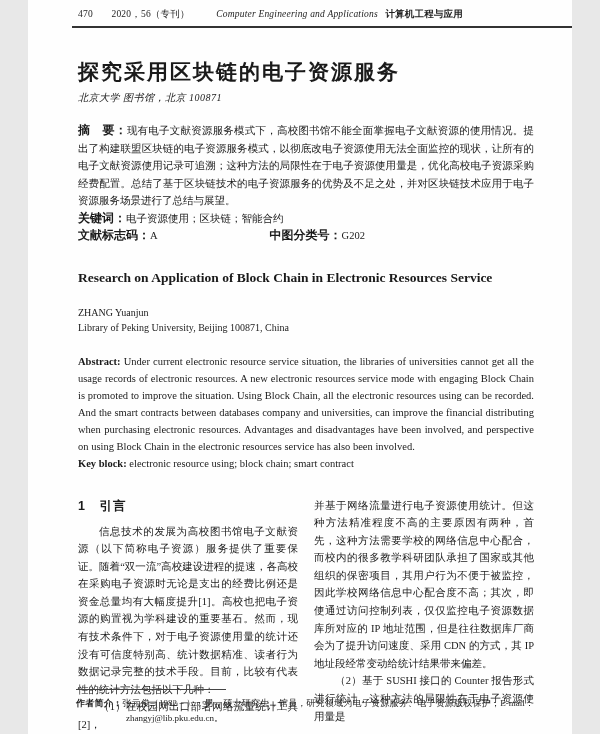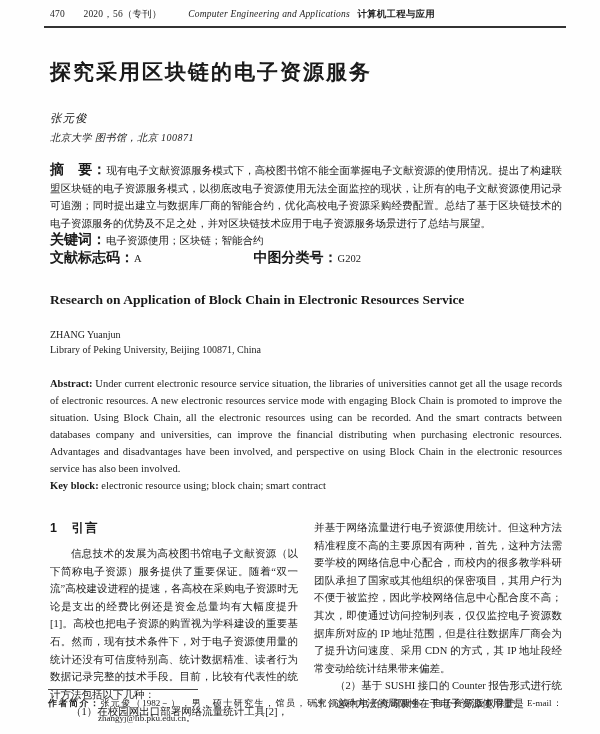--- a/index.html
+++ b/index.html
@@ -1,18 +1,18 @@
 <!DOCTYPE html>
 <html><head>
 <meta charset="utf-8">
 <style>
   html,body{margin:0;padding:0;background:#e8e8e8;}
   .page{
     position:relative;
-    width:600px;height:734px;
+    width:544px;height:734px;
     margin:0 auto;
     background:#fefefe;
     color:#1a1a1a;
     font-family:"Liberation Serif","DejaVu Serif",serif;
     box-sizing:border-box;
     padding:8px 38px 0 50px;
     overflow:hidden;
   }
   
   .phead{font-size:9.5px;letter-spacing:.2px;white-space:nowrap;color:#222;}
@@ -22,21 +22,21 @@
   .phead .jcn{font-weight:bold;font-family:"Liberation Sans","DejaVu Sans",sans-serif;font-size:9.5px;}
   .hrule{border:0;border-top:2px solid #333;margin:5px 0 0 -6px;width:522px;}
   
   .title-cn{font-size:21px;font-weight:bold;margin:30px 0 0 0;letter-spacing:2px;
     font-family:"Liberation Sans","DejaVu Sans",sans-serif;}
   .author-cn{margin-top:25px;font-size:11.5px;font-style:italic;letter-spacing:1px;}
   .affil-cn{margin-top:5px;font-size:10px;font-style:italic;letter-spacing:.5px;}
   
   p{margin:0;}
   .abs-cn{margin-top:17px;font-size:10.5px;line-height:17.5px;text-align:justify;}
-  .abs-cn b,.kw-cn b,.meta b{font-family:Liberation Mono, monospace;font-size:14px;margin-top:25px;}
+  .abs-cn b,.kw-cn b,.meta b{font-family:Liberation Sans, sans-serif;font-size:12px;margin-top:25px;}
   .kw-cn{font-size:10.5px;line-height:17.5px;}
   .meta{font-size:10.5px;line-height:17.5px;}
   .meta .clc{margin-left:70px;padding-left:42px;}
   
   .title-en{font-size:13.5px;font-weight:bold;margin:25px 0 0 0;}
   .author-en{margin-top:21px;font-size:10px;}
   .affil-en{margin-top:4px;font-size:10px;color:#222;}
   .abs-en{margin-top:20px;font-size:10.5px;line-height:17px;text-align:justify;}
   .kw-en{font-size:10.5px;line-height:17px;}
   
@@ -59,24 +59,23 @@
 
   <div class="phead">
     <span class="pno">470</span>
     <span class="iss">2020，56（专刊）</span>
     <span class="jen">Computer Engineering and Applications</span>
     <span class="jcn">计算机工程与应用</span>
   </div>
   <div class="hrule"></div>
 
   <h1 class="title-cn">探究采用区块链的电子资源服务</h1>
-  <div class="author-cn">张元俊</div>
   <div class="affil-cn">北京大学 图书馆，北京 100871</div>
 
-  <p class="abs-cn"><b>摘　要：</b><span>现有电子文献资源服务模式下，高校图书馆不能全面掌握电子文献资源的使用情况。提出了构建联盟区块链的电子资源服务模式，以彻底改电子资源使用无法全面监控的现状，让所有的电子文献资源使用记录可追溯；同时提出建立与数据库厂商的智能合约，优化高校电子资源采购经费配置。总结了基于区块链技术的电子资源服务的优势及不足之处，并对区块链技术应用于电子资源服务场景进行了总结与展望。</span></p>
+  <p class="abs-cn"><b>摘　要：</b><span>现有电子文献资源服务模式下，高校图书馆不能全面掌握电子文献资源的使用情况。提出了构建联盟区块链的电子资源服务模式，以彻底改电子资源使用无法全面监控的现状，让所有的电子文献资源使用记录可追溯；这种方法的局限性在于电子资源使用量是，优化高校电子资源采购经费配置。总结了基于区块链技术的电子资源服务的优势及不足之处，并对区块链技术应用于电子资源服务场景进行了总结与展望。</span></p>
   <p class="kw-cn"><b>关键词：</b><span>电子资源使用；区块链；智能合约</span></p>
   <p class="meta"><span><b>文献标志码：</b><span>A</span></span><span class="clc"><b>中图分类号：</b><span>G202</span></span></p>
 
   <h2 class="title-en">Research on Application of Block Chain in Electronic Resources Service</h2>
   <div class="author-en">ZHANG Yuanjun</div>
   <div class="affil-en">Library of Peking University, Beijing 100871, China</div>
 
   <p class="abs-en"><b>Abstract:</b><span> Under current electronic resource service situation, the libraries of universities cannot get all the usage records of electronic resources. A new electronic resources service mode with engaging Block Chain is promoted to improve the situation. Using Block Chain, all the electronic resources using can be recorded. And the smart contracts between databases company and universities, can improve the financial distributing when purchasing electronic resources. Advantages and disadvantages have been involved, and perspective on using Block Chain in the electronic resources service has also been involved.</span></p>
   <p class="kw-en"><b>Key block:</b><span> electronic resource using; block chain; smart contract</span></p>
 

